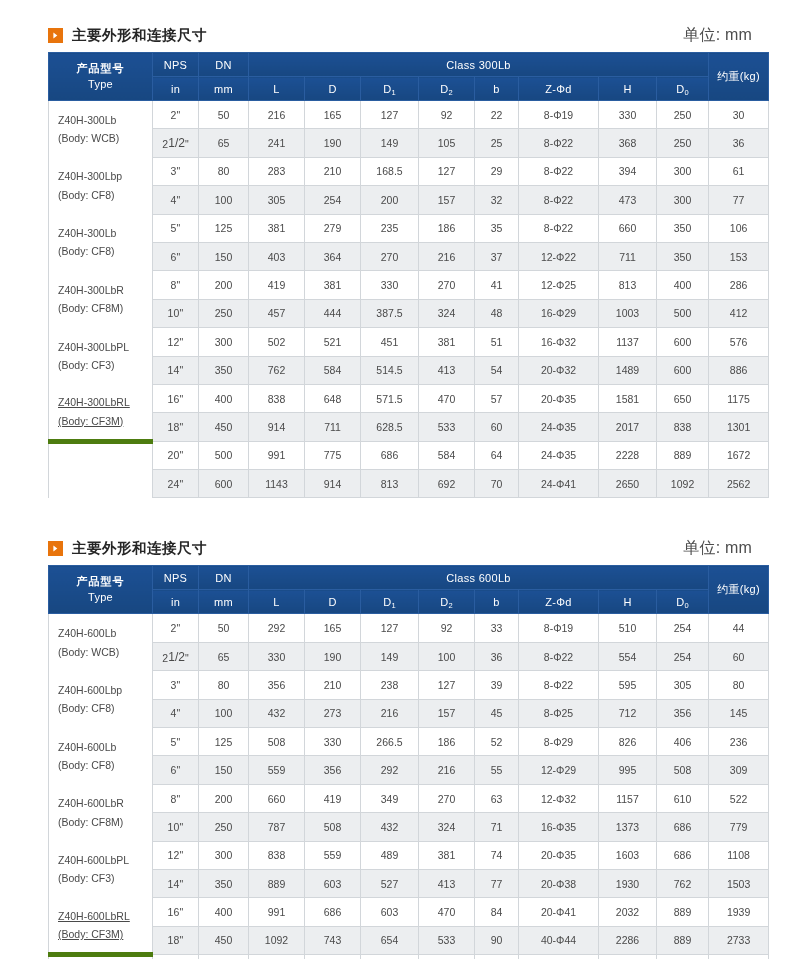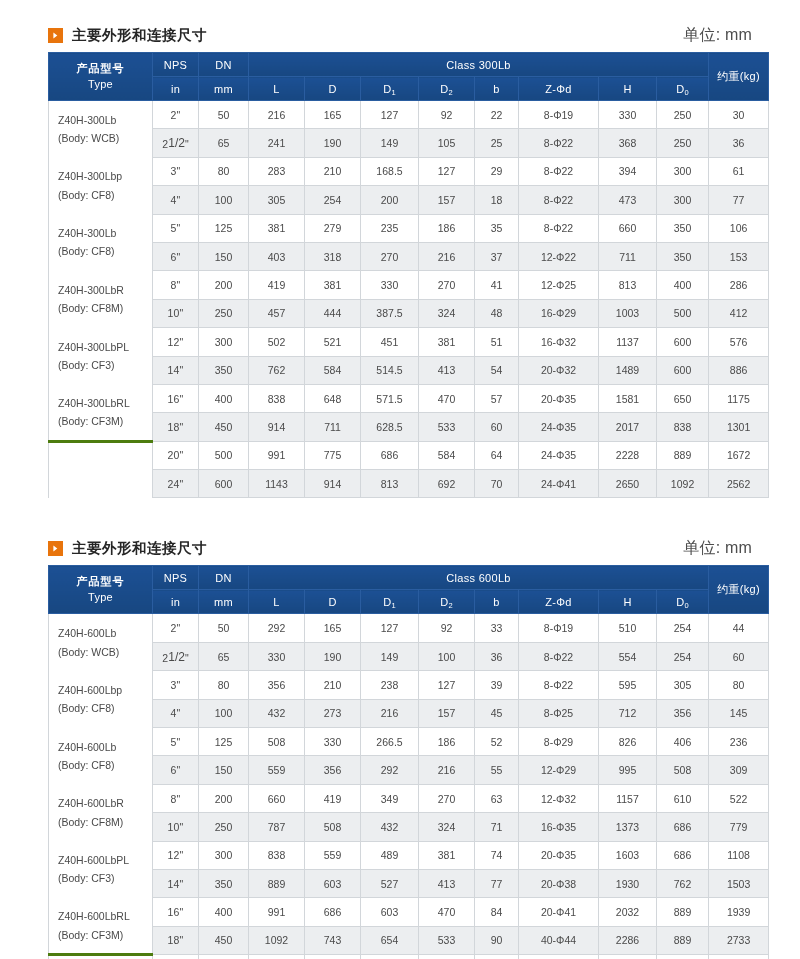--- a/index.html
+++ b/index.html
@@ -107,21 +107,21 @@
     background: #ffffff !important;
     text-align: left;
     padding-left: 9px;
     line-height: 1.75;
     font-size: 10.5px;
     color: #4a4a4a;
     border-top: none;
     border-bottom: none;
   }
   tbody td.typecell.first { border-top: 1px solid #d2d6da; }
-  tbody td.typecell.last  { border-bottom: 3px solid #4d7c0f; }
+  tbody td.typecell.last  { border-bottom: 5px solid #4d7c0f; text-decoration: underline; }
   .tname { display: block; white-space: nowrap; }
   .tbody-mat { display: block; white-space: nowrap; }
 
   td.nps { letter-spacing: .2px; }
   .frac {
     display: inline-block;
     font-size: 12px;
     vertical-align: 1px;
     letter-spacing: 0;
   }
@@ -233,21 +233,21 @@
               <td>300</td>
               <td>61</td>
             </tr>
             <tr class="alt">
               <td class="nps">4"</td>
               <td>100</td>
               <td>305</td>
               <td>254</td>
               <td>200</td>
               <td>157</td>
-              <td>18</td>
+              <td>32</td>
               <td>8-Φ22</td>
               <td>473</td>
               <td>300</td>
               <td>77</td>
             </tr>
             <tr>
               <td class="typecell" rowspan="2">
                 <span class="tname">Z40H-300Lb</span>
                 <span class="tbody-mat">(Body: CF8)</span>
               </td>
@@ -260,21 +260,21 @@
               <td>35</td>
               <td>8-Φ22</td>
               <td>660</td>
               <td>350</td>
               <td>106</td>
             </tr>
             <tr class="alt">
               <td class="nps">6"</td>
               <td>150</td>
               <td>403</td>
-              <td>318</td>
+              <td>364</td>
               <td>270</td>
               <td>216</td>
               <td>37</td>
               <td>12-Φ22</td>
               <td>711</td>
               <td>350</td>
               <td>153</td>
             </tr>
             <tr>
               <td class="typecell" rowspan="2">

